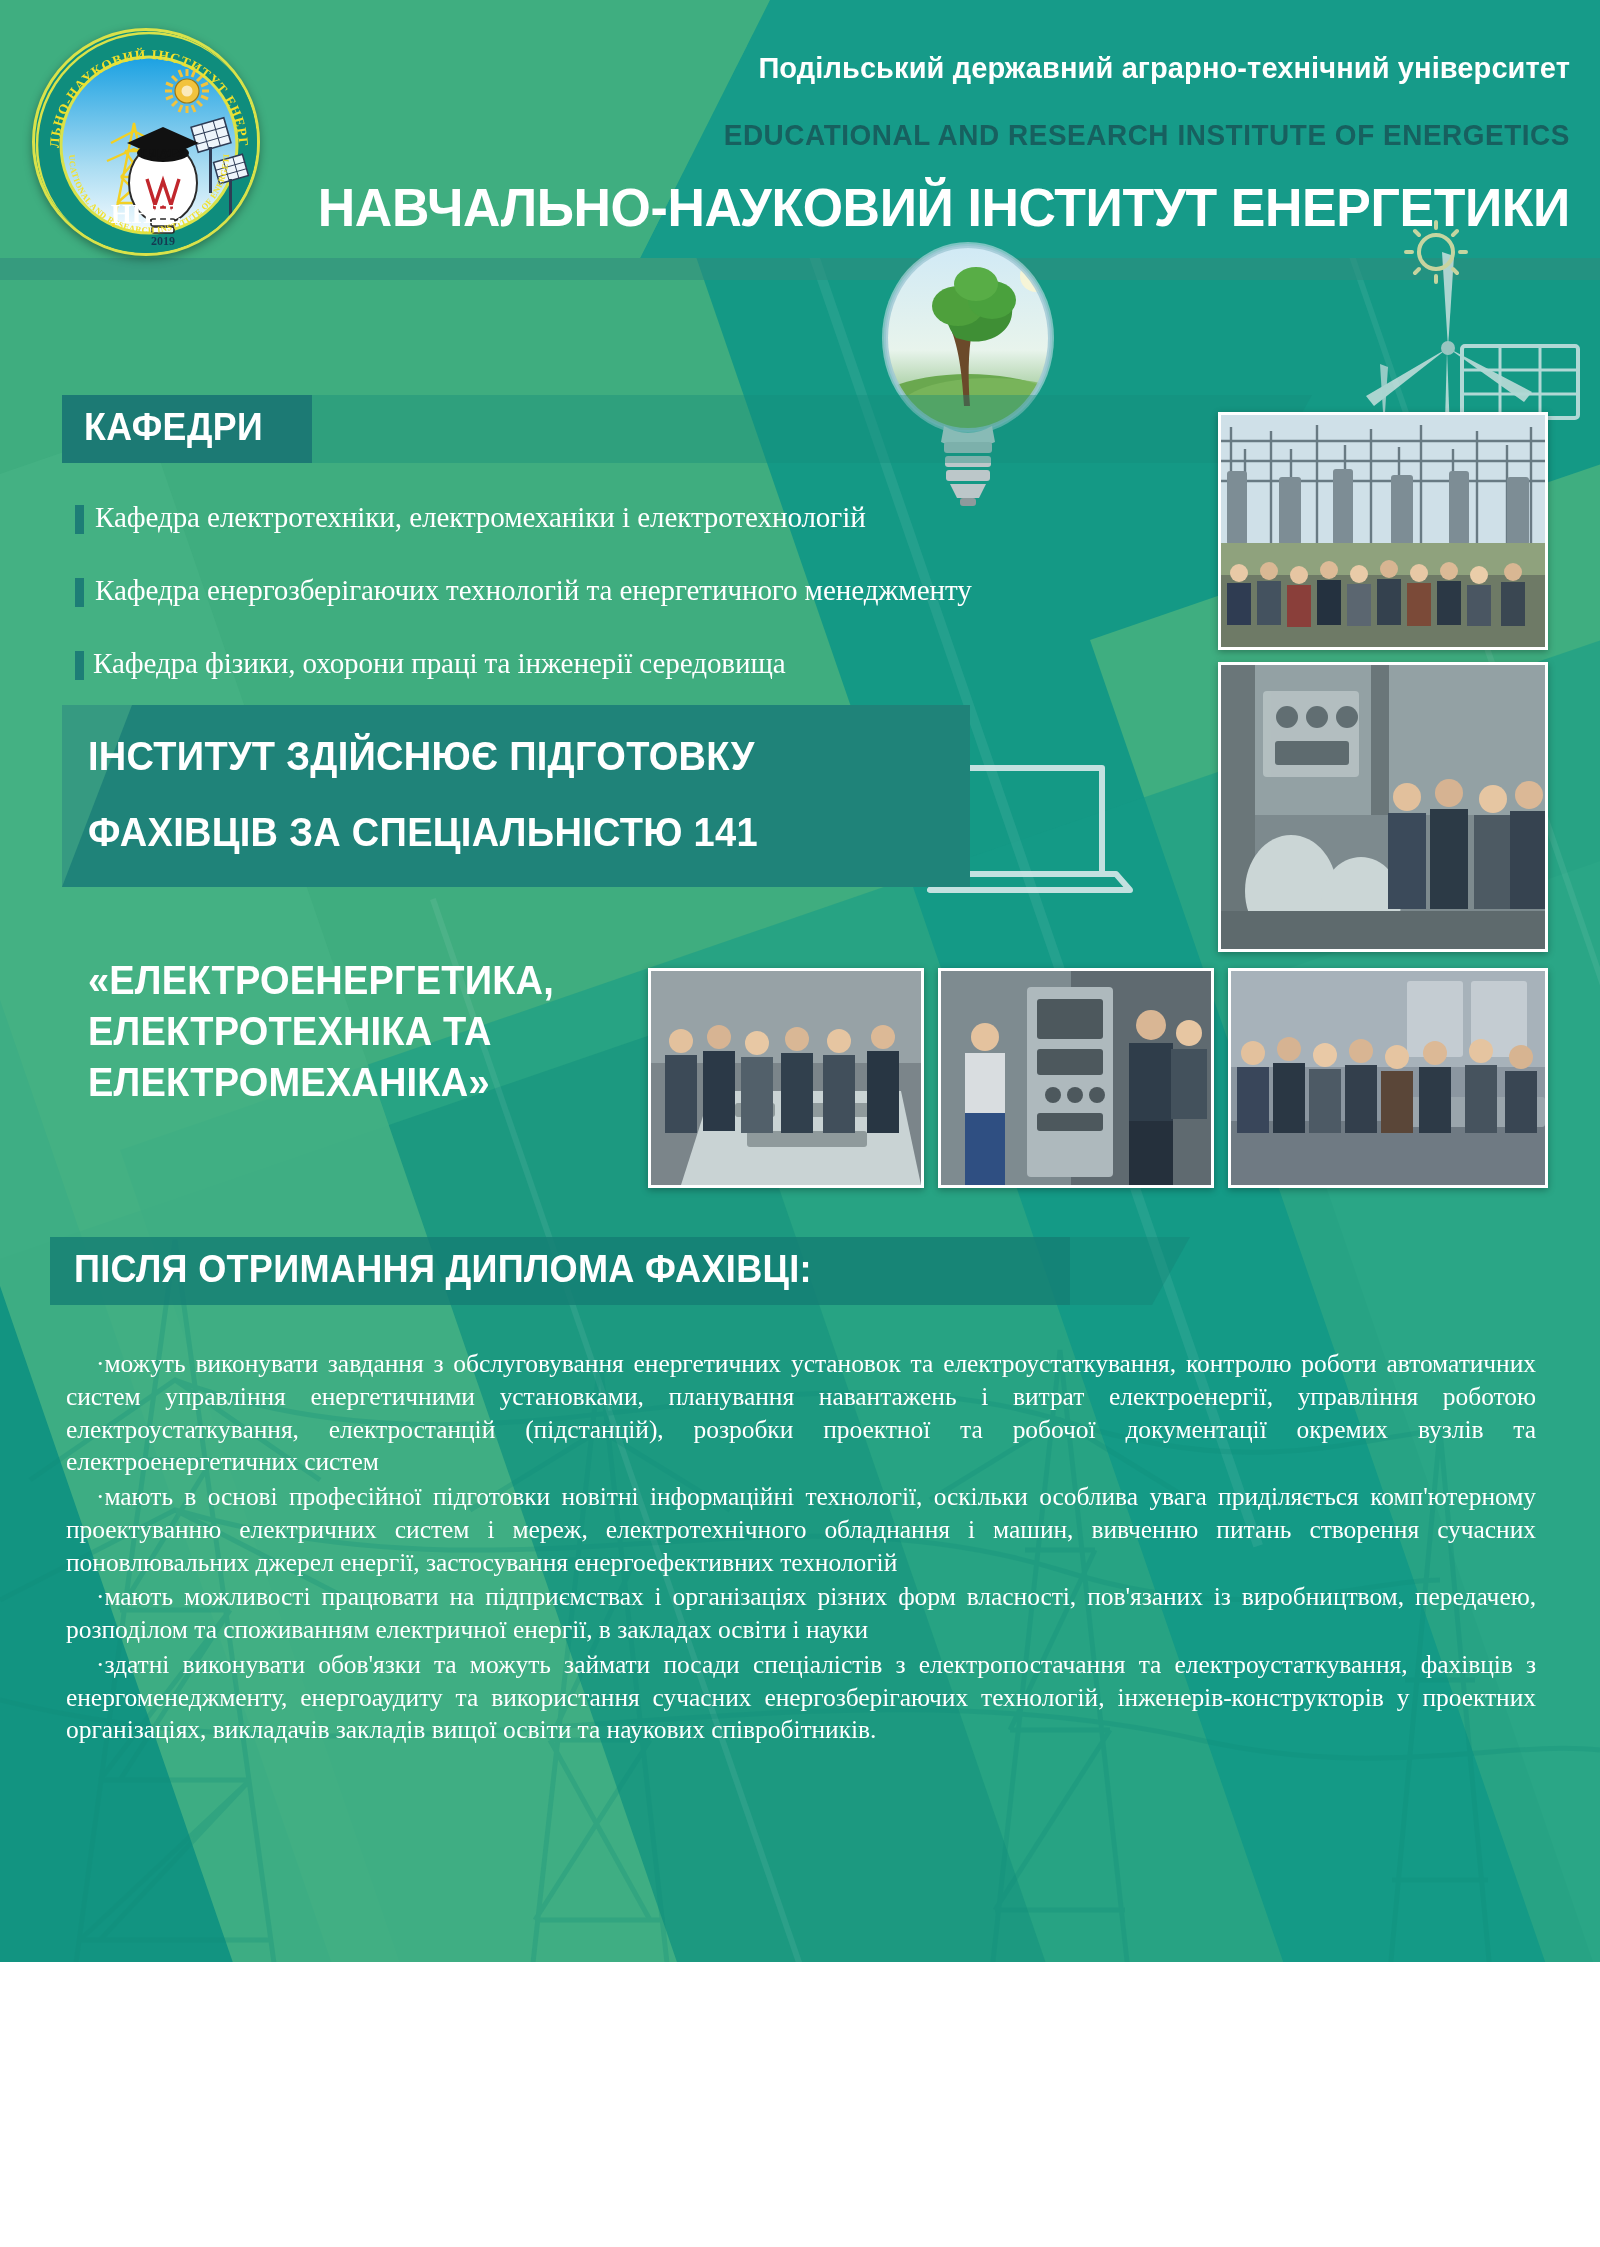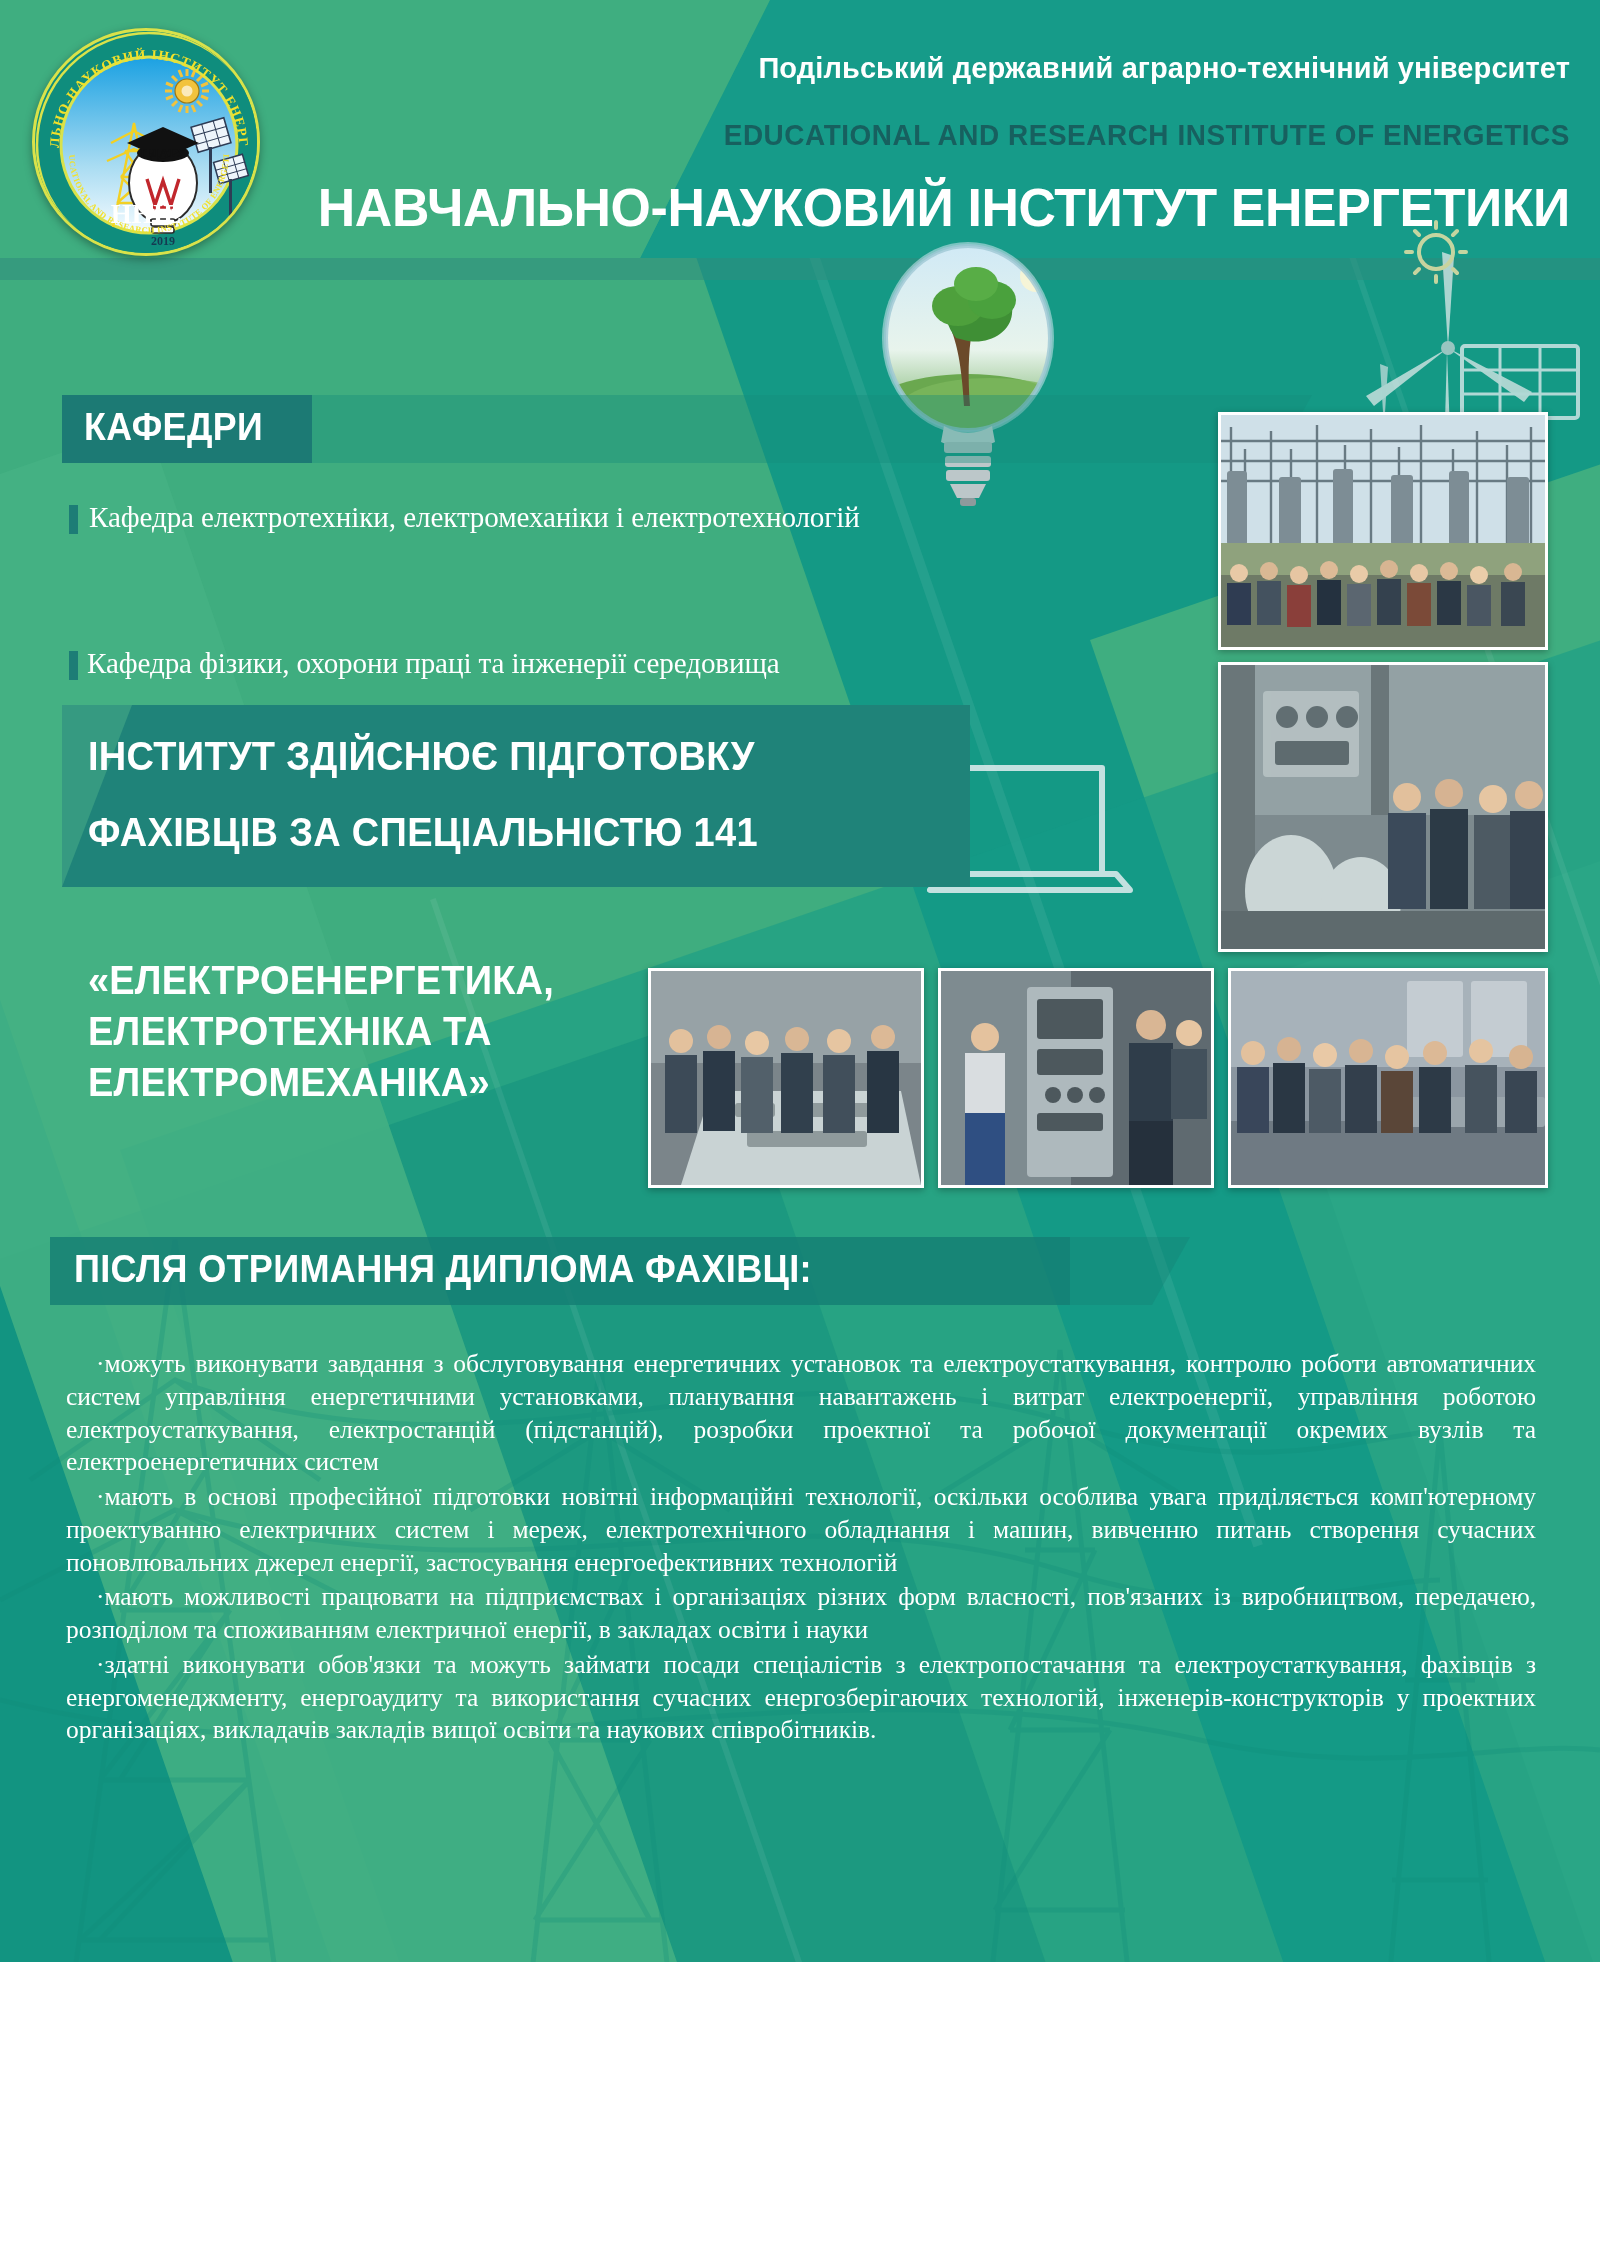--- a/index.html
+++ b/index.html
@@ -154,21 +154,21 @@
     background:rgba(20,140,124,.38);
     clip-path:polygon(0 0, 1000px 0, 962px 68px, 0 68px);
   }
   .kaf-title {
     position:absolute; left:84px; top:406px;
     color:#fff; font-size:38px; font-weight:bold; letter-spacing:.5px;
     transform:scaleX(.94); transform-origin:left center;
   }
 
   .dept-item {
-    position:absolute; left:52px;
+    position:absolute; left:58px;
     display:flex; align-items:flex-start; gap:11px;
     width:1140px;
     padding-left:17px;
   }
   .dept-tick {
     width:9px; height:29px; background:#1d7d76; flex:0 0 auto; margin-top:5px;
   }
   .dept-text {
     color:#ffffff; font-size:30px; line-height:1.12;
     font-family:"Liberation Serif", serif;
@@ -468,20 +468,24 @@
   </svg>
 
   <div class="kaf-bar-ext"></div>
   <div class="kaf-bar"></div>
   <div class="kaf-title">КАФЕДРИ</div>
 
   <div class="dept-item" id="dept0">
     <span class="dept-tick"></span>
     <span class="dept-text">Кафедра електротехніки, електромеханіки і електротехнологій</span>
   </div>
+  <div class="dept-item" id="dept1">
+    <span class="dept-tick"></span>
+    <span class="dept-text">Кафедра енергозберігаючих технологій та енергетичного менеджменту</span>
+  </div>
   <div class="dept-item" id="dept2">
     <span class="dept-tick"></span>
     <span class="dept-text">Кафедра фізики, охорони праці та інженерії середовища</span>
   </div>
 
   <div class="inst-bar"></div>
   <div class="inst-bar-grn"></div>
   <div class="inst-l1">ІНСТИТУТ ЗДІЙСНЮЄ ПІДГОТОВКУ</div>
   <div class="inst-l2">ФАХІВЦІВ ЗА СПЕЦІАЛЬНІСТЮ 141</div>
 

